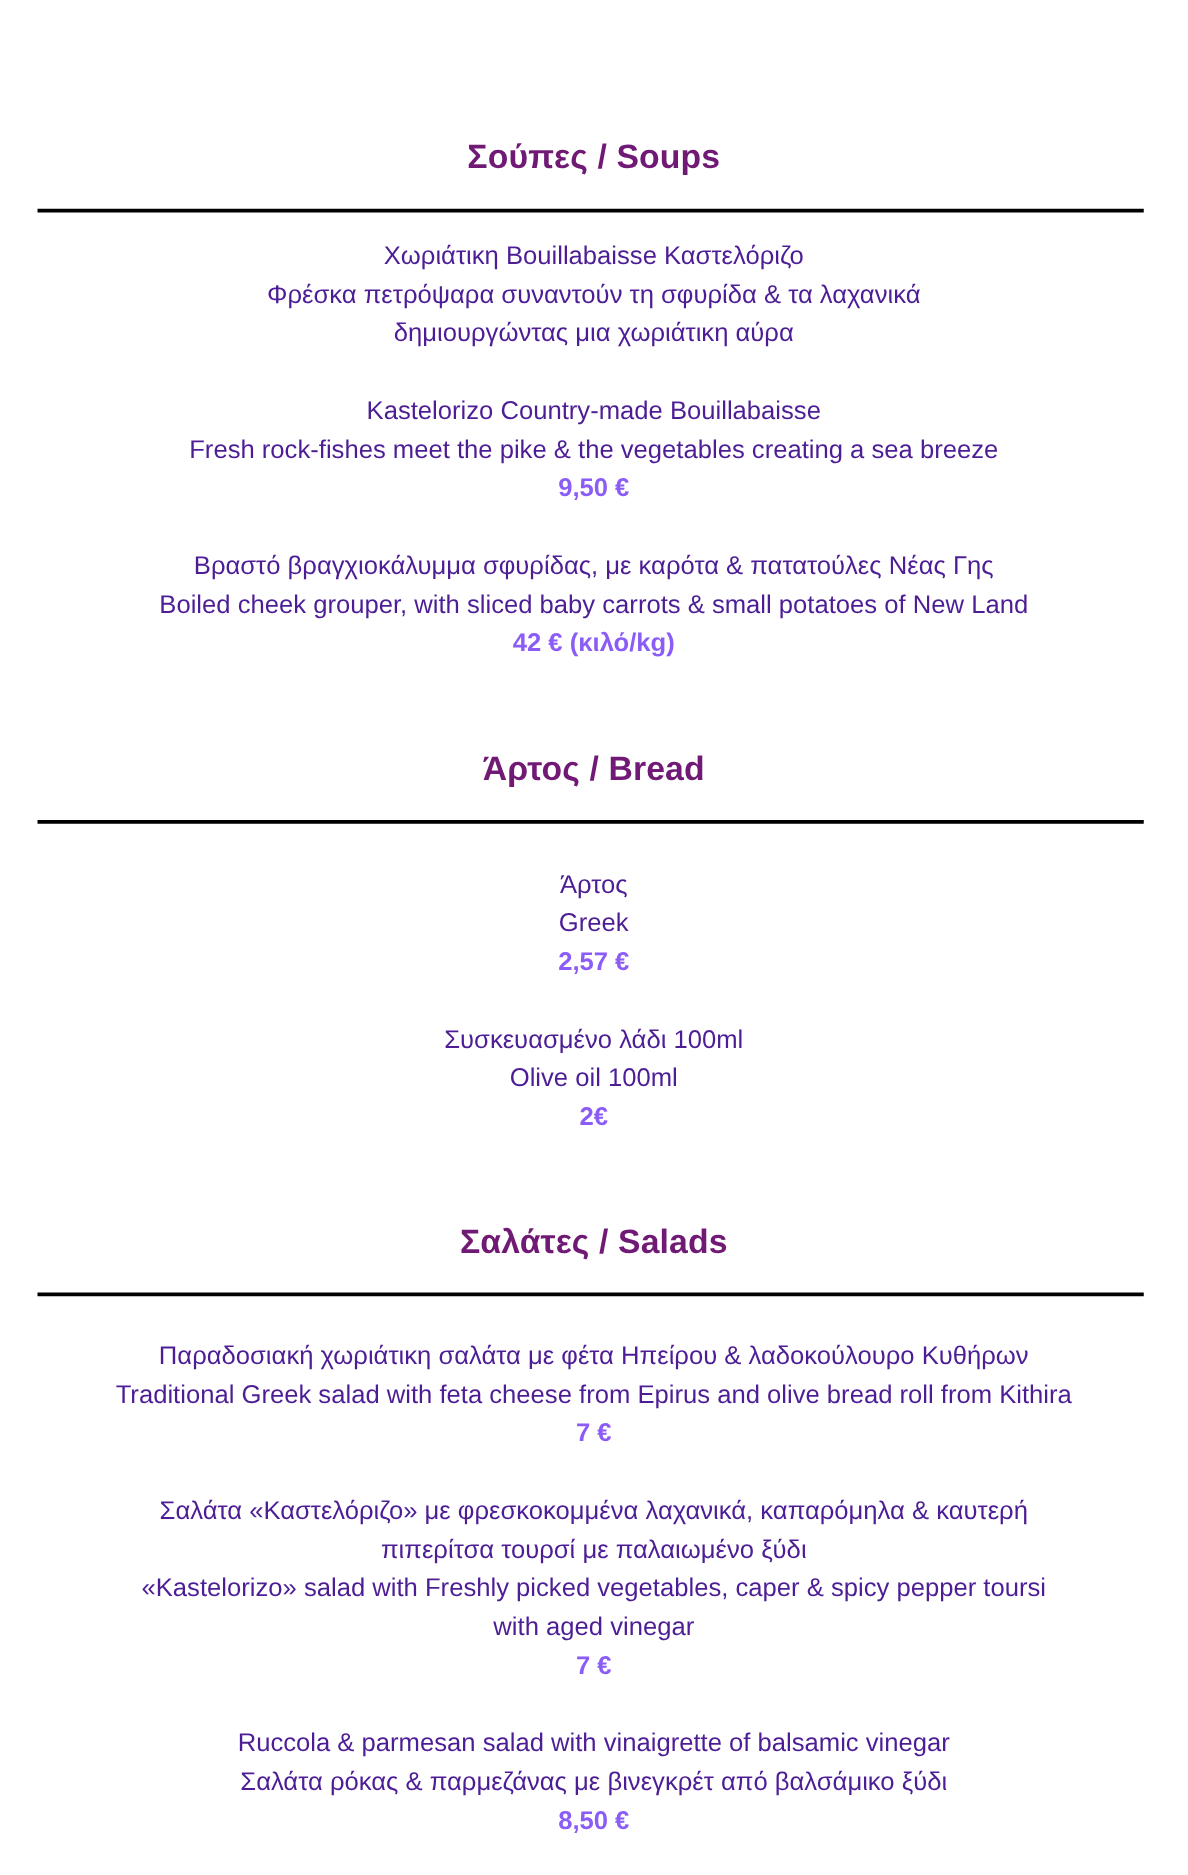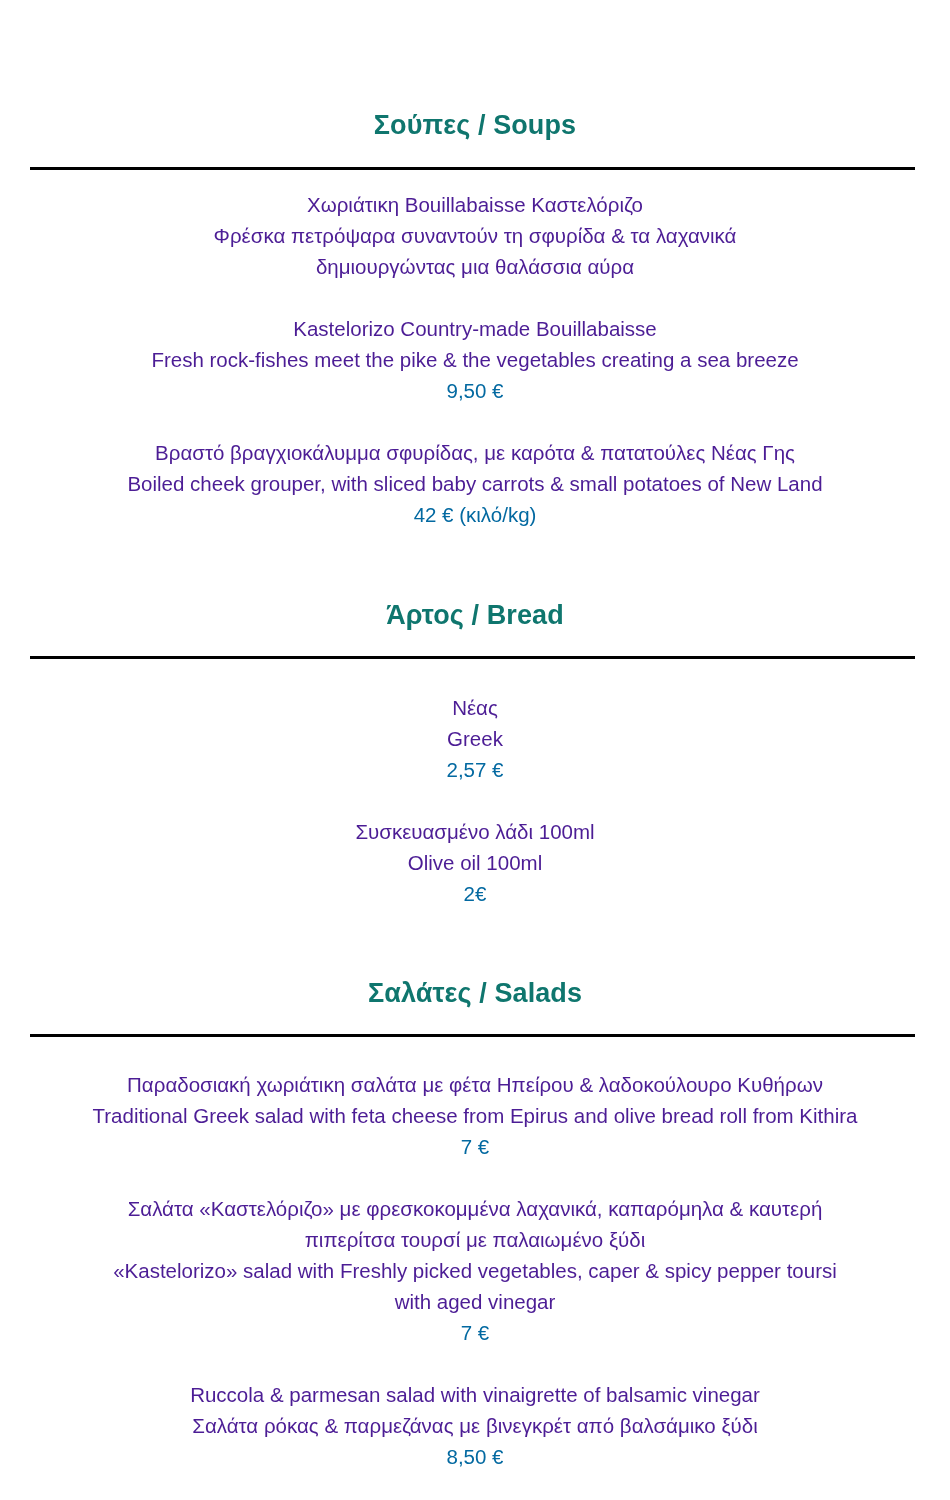--- a/index.html
+++ b/index.html
@@ -22,21 +22,21 @@
     padding: 0 30px;
     position: relative;
   }
   .section {
     width: 890px;
   }
   .section-heading {
     text-align: center;
     font-size: 27px;
     font-weight: bold;
-    color: #0f766e;
+    color: #701a75;
     letter-spacing: 0.1px;
     line-height: 1.15;
     white-space: pre;
   }
   .section-rule {
     height: 3px;
     background: #000000;
     width: 885px;
     margin: 0;
   }
@@ -46,22 +46,22 @@
   .item-line {
     font-size: 20.5px;
     line-height: 31px;
     color: #4c1d95;
     font-weight: normal;
     white-space: pre;
   }
   .item-price {
     font-size: 20.5px;
     line-height: 31px;
-    font-weight: normal;
-    color: #0369a1;
+    font-weight: bold;
+    color: #8b5cf6;
     white-space: pre;
   }
 
   
   #soups-heading { padding-top: 88px; }
   #soups-rule { margin-top: 26px; }
   #soup-item-0 { margin-top: 19px; }
   #soup-item-1 { margin-top: 31px; }
 
   
@@ -82,40 +82,40 @@
 
 <div class="page">
 
   <section class="section">
     <h2 class="section-heading" id="soups-heading">Σούπες / Soups</h2>
     <div class="section-rule" id="soups-rule"></div>
 
     <div class="item" id="soup-item-0">
       <div class="item-line">Χωριάτικη Bouillabaisse Καστελόριζο</div>
       <div class="item-line">Φρέσκα πετρόψαρα συναντούν τη σφυρίδα &amp; τα λαχανικά</div>
-      <div class="item-line">δημιουργώντας μια θαλάσσια αύρα</div>
+      <div class="item-line">δημιουργώντας μια χωριάτικη αύρα</div>
       <div class="item-line">&nbsp;</div>
       <div class="item-line">Kastelorizo Country-made Bouillabaisse</div>
       <div class="item-line">Fresh rock-fishes meet the pike &amp; the vegetables creating a sea breeze</div>
       <div class="item-price">9,50 €</div>
     </div>
 
     <div class="item" id="soup-item-1">
       <div class="item-line">Βραστό βραγχιοκάλυμμα σφυρίδας, με καρότα &amp; πατατούλες Νέας Γης</div>
       <div class="item-line">Boiled cheek grouper, with sliced baby carrots &amp; small potatoes of New Land</div>
       <div class="item-price">42 € (κιλό/kg)</div>
     </div>
   </section>
 
   <section class="section">
     <h2 class="section-heading" id="bread-heading">Άρτος / Bread</h2>
     <div class="section-rule" id="bread-rule"></div>
 
     <div class="item" id="bread-item-0">
-      <div class="item-line">Νέας</div>
+      <div class="item-line">Άρτος</div>
       <div class="item-line">Greek</div>
       <div class="item-price">2,57 €</div>
     </div>
 
     <div class="item" id="bread-item-1">
       <div class="item-line">Συσκευασμένο λάδι 100ml</div>
       <div class="item-line">Olive oil 100ml</div>
       <div class="item-price">2€</div>
     </div>
   </section>

